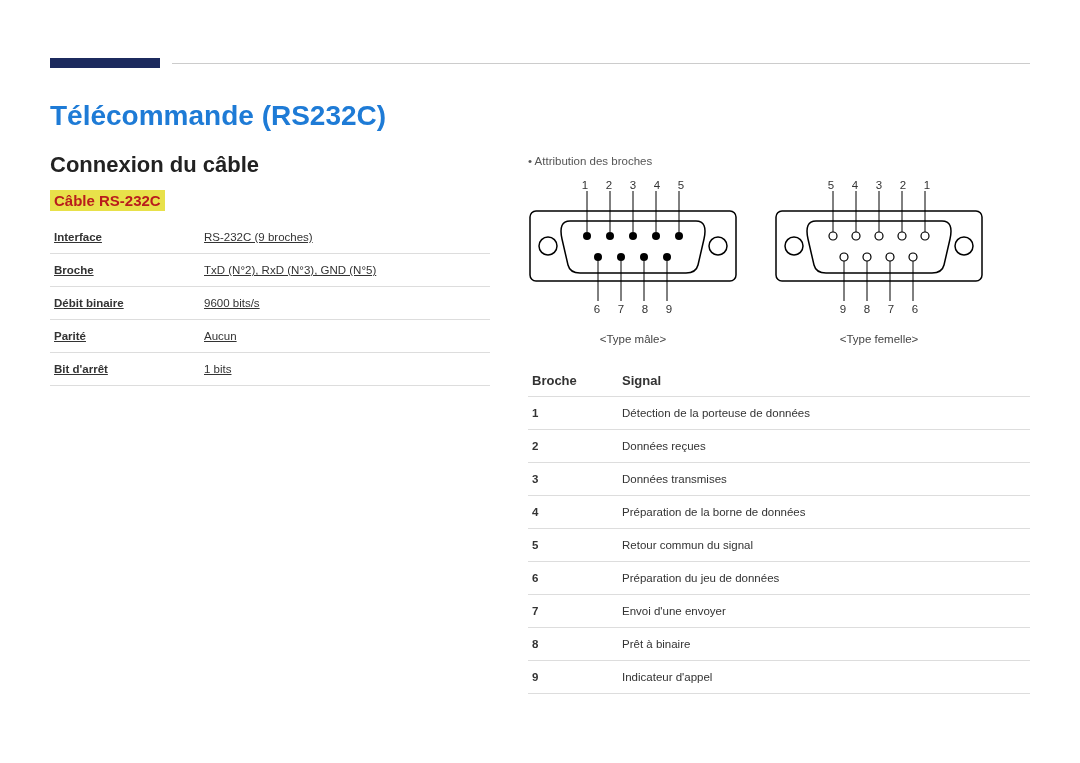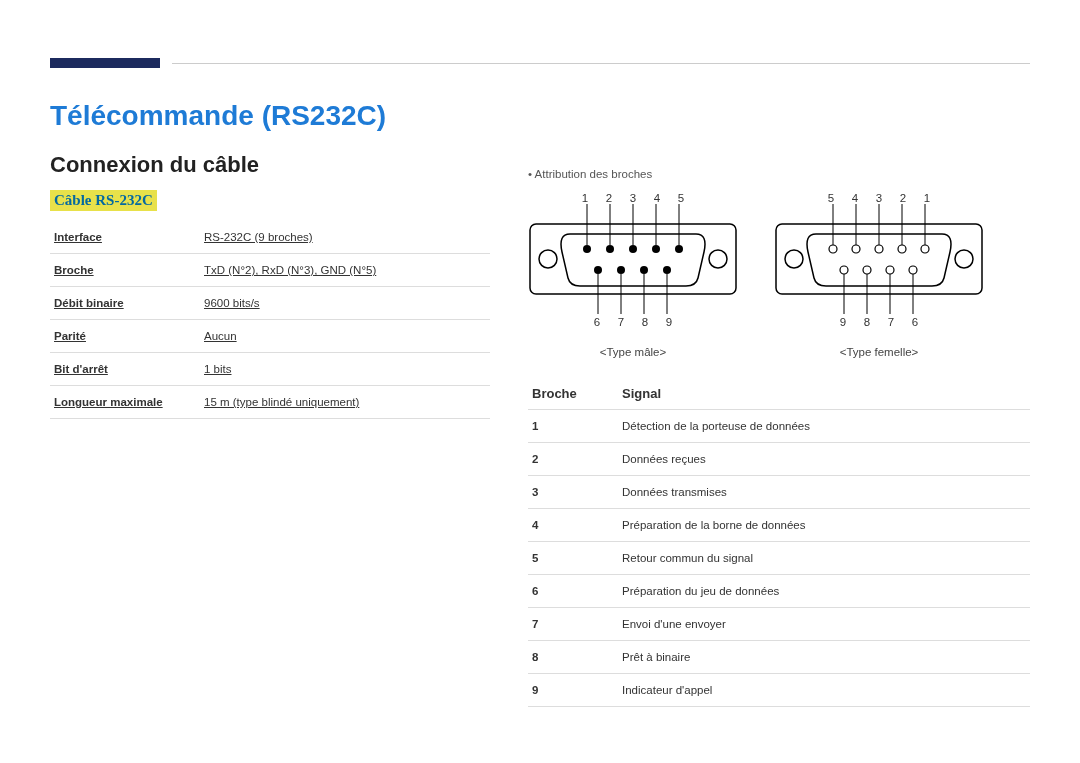--- a/index.html
+++ b/index.html
@@ -40,26 +40,25 @@
   }
   h2.sub {
     font-size: 22px;
     font-weight: 700;
     margin: 0 0 12px 0;
     color: #222;
   }
   h3.hl {
     display: inline-block;
     background: #e8e14a;
-    color: #0369a1;
+    color: #b91c1c;
     font-size: 15px;
     font-weight: 700;
     padding: 2px 4px;
     margin: 0 0 10px 0;
-    font-family: Liberation Serif, serif;
   }
   .cols {
     display: flex;
     gap: 38px;
   }
   .left {
     flex: 0 0 440px;
   }
   .right {
     flex: 1;
@@ -75,21 +74,21 @@
     vertical-align: top;
     text-decoration: underline;
   }
   table.specs td:first-child {
     font-weight: 700;
     width: 150px;
   }
   .bullet-line {
     font-size: 11.5px;
     color: #555;
-    margin: 16px 0 12px 0;
+    margin: 3px 0 12px 0;
   }
   .bullet-line::before {
     content: "• ";
     color: #555;
   }
   .connectors {
     display: flex;
     gap: 36px;
     justify-content: flex-start;
     margin-bottom: 20px;
@@ -164,24 +163,20 @@
               <td>Débit binaire</td>
               <td>9600 bits/s</td>
             </tr>
           <tr>
               <td>Parité</td>
               <td>Aucun</td>
             </tr>
           <tr>
               <td>Bit d'arrêt</td>
               <td>1 bits</td>
-            </tr>
-          <tr>
-              <td>Longueur maximale</td>
-              <td>15 m (type blindé uniquement)</td>
             </tr>
         </tbody>
       </table>
     </div>
 
     <div class="right">
       <p class="bullet-line">Attribution des broches</p>
 
       <div class="connectors">
 

